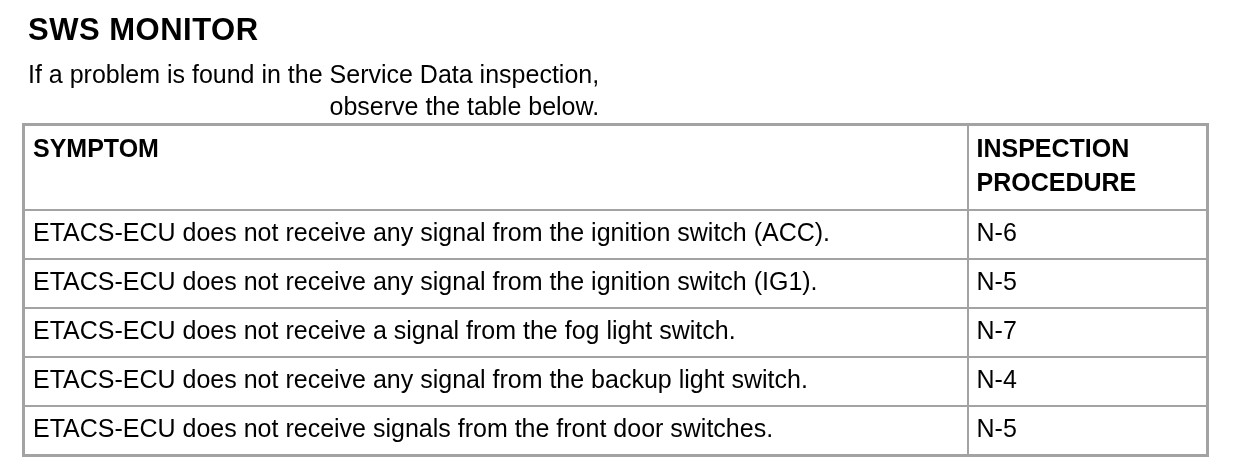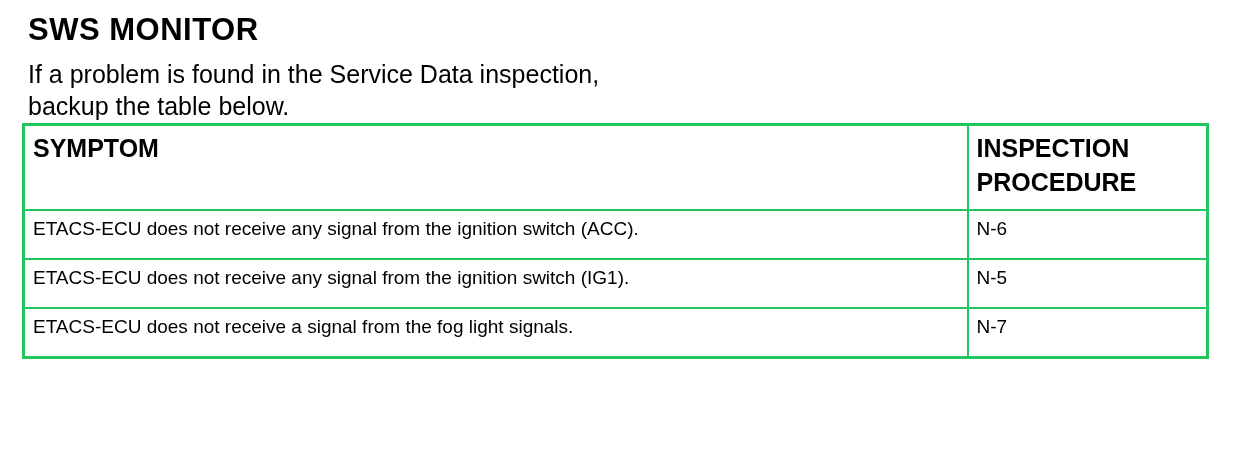--- a/index.html
+++ b/index.html
@@ -29,67 +29,68 @@
     letter-spacing: 0.5px;
     white-space: nowrap;
   }
   .intro {
     position: absolute;
     left: 28px;
     top: 58px;
     font-size: 25px;
     line-height: 32px;
     white-space: nowrap;
+    text-align: right;
   }
   table.sws-table {
     position: absolute;
     left: 22px;
     top: 123px;
     width: 1184px;
     border-collapse: collapse;
     table-layout: fixed;
   }
   table.sws-table, table.sws-table th, table.sws-table td {
-    border: 2px solid #22c55e;
+    border: 2px solid #a3a3a3;
   }
   table.sws-table {
     border-width: 3px;
   }
   table.sws-table th {
     text-align: left;
     vertical-align: top;
     font-size: 25px;
     font-weight: bold;
     padding: 5px 8px 2px 8px;
     height: 76px;
     line-height: 34px;
   }
   table.sws-table td {
     text-align: left;
     vertical-align: top;
-    font-size: 19px;
+    font-size: 25px;
     font-weight: normal;
     padding: 7px 8px 2px 8px;
     height: 38px;
     white-space: nowrap;
     overflow: hidden;
   }
   col.symptom-col { width: 944px; }
   col.procedure-col { width: 240px; }
 </style>
 </head>
 <body>
 
 <div class="page">
 
   <div class="doc-title">SWS MONITOR</div>
 
   <div class="intro">
     <div>If a problem is found in the Service Data inspection,</div>
-    <div>backup the table below.</div>
+    <div>observe the table below.</div>
   </div>
 
   <table class="sws-table">
     <colgroup>
       <col class="symptom-col">
       <col class="procedure-col">
     </colgroup>
     <thead>
       <tr>
         <th>SYMPTOM</th>
@@ -99,19 +100,27 @@
     <tbody>
       <tr>
         <td>ETACS-ECU does not receive any signal from the ignition switch (ACC).</td>
         <td>N-6</td>
       </tr>
       <tr>
         <td>ETACS-ECU does not receive any signal from the ignition switch (IG1).</td>
         <td>N-5</td>
       </tr>
       <tr>
-        <td>ETACS-ECU does not receive a signal from the fog light signals.</td>
+        <td>ETACS-ECU does not receive a signal from the fog light switch.</td>
         <td>N-7</td>
+      </tr>
+      <tr>
+        <td>ETACS-ECU does not receive any signal from the backup light switch.</td>
+        <td>N-4</td>
+      </tr>
+      <tr>
+        <td>ETACS-ECU does not receive signals from the front door switches.</td>
+        <td>N-5</td>
       </tr>
     </tbody>
   </table>
 
 </div>
 
 </body></html>

